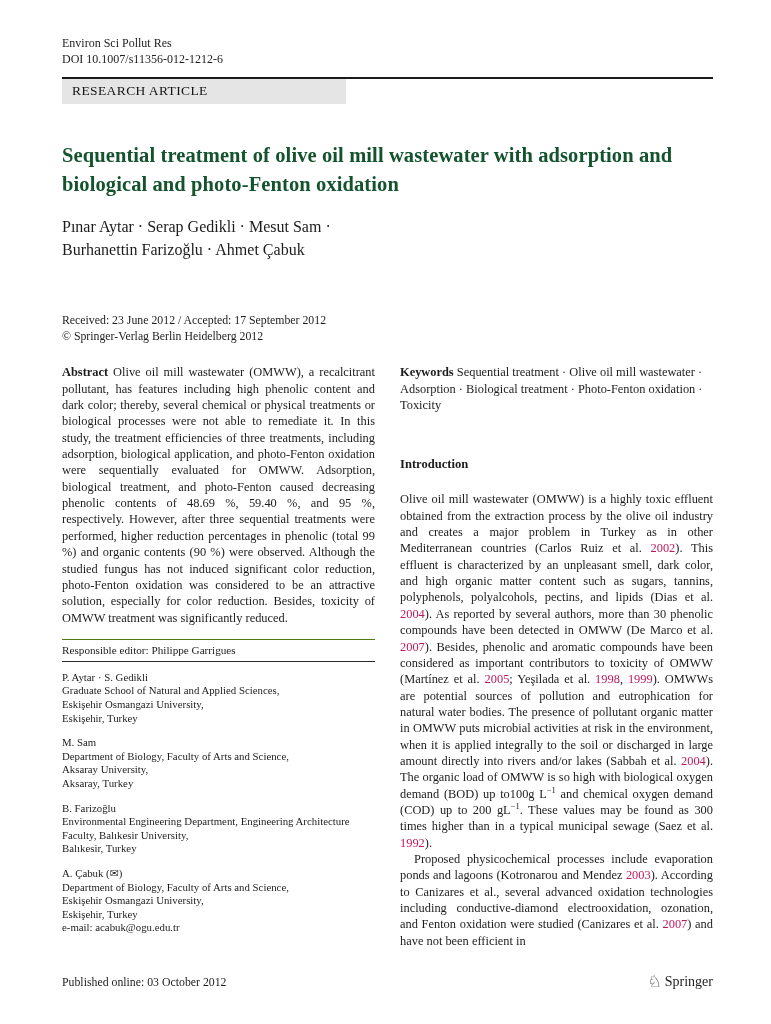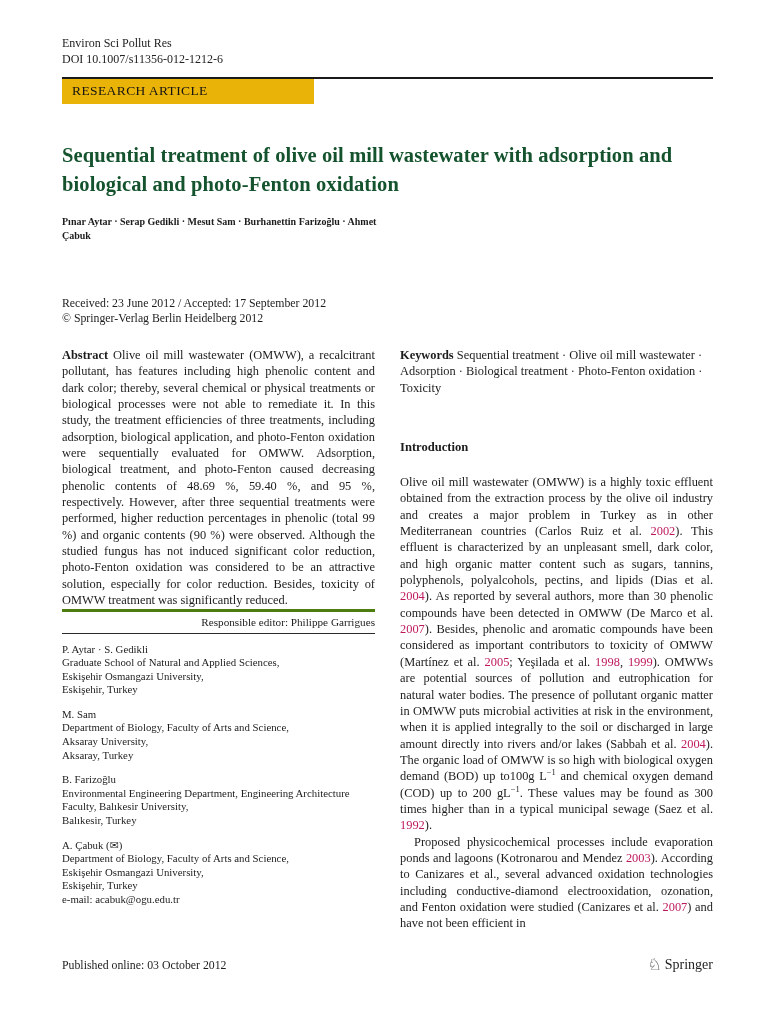--- a/index.html
+++ b/index.html
@@ -12,59 +12,59 @@
     background: #ffffff;
     font-family: "Liberation Serif", "DejaVu Serif", serif;
     color: #1c1c1c;
     padding: 36px 58px 44px 62px;
     overflow: hidden;
   }
   
   .journal-line, .doi-line { font-size: 12px; line-height: 1.32; color: #222; }
   .top-rule { border: none; border-top: 2px solid #1a1a1a; margin-top: 9px; }
   .banner {
-    width: 252px;
-    background: #eab308;
+    width: 284px;
+    background: #e5e5e5;
     color: #141414;
     font-size: 13.5px;
     letter-spacing: 0.4px;
     padding: 4px 10px 5px 10px;
   }
   
   h1.title {
     margin-top: 37px;
     font-size: 20.5px;
     font-weight: bold;
     line-height: 1.42;
     color: #14532d;
     letter-spacing: 0.1px;
   }
   .authors {
     margin-top: 16px;
-    font-size: 10px;
-    font-weight: bold;
+    font-size: 16px;
+    font-weight: normal;
     line-height: 1.45;
     max-width: 334px;
   }
   .dates { margin-top: 52px; font-size: 11.8px; line-height: 1.32; }
   
   .columns { display: flex; gap: 25px; margin-top: 20px; min-height: 626px; }
   .col { width: 313px; display: flex; flex-direction: column; }
   p.abstract, p.keywords, p.body-par { font-size: 12.4px; line-height: 1.318; }
   p.abstract, p.body-par { text-align: justify; }
   .b { font-weight: bold; }
   .cite { color: #be185d; }
   sup { font-size: 8.5px; line-height: 0; }
   
   .editor-note {
-    border-top: 3px solid #4d7c0f;
+    margin-top: 13px;
+    border-top: 1px solid #4d7c0f;
     border-bottom: 1px solid #2a2a2a;
     padding: 4px 0 5px 0;
     font-size: 11.2px;
-    text-align: right;
   }
   .affils { margin-top: 9px; font-size: 10.8px; line-height: 1.26; font-family: Liberation Serif, serif; }
   .affil-block { margin-bottom: 11px; }
   .pub-online { margin-top: auto; font-size: 11.8px; }
   
   h2.section-heading { margin-top: 44px; font-size: 12.6px; font-weight: bold; }
   p.body-par { margin-top: 19px; }
   p.body-par + p.body-par { margin-top: 0; text-indent: 14px; }
   .springer {
     margin-top: auto;

